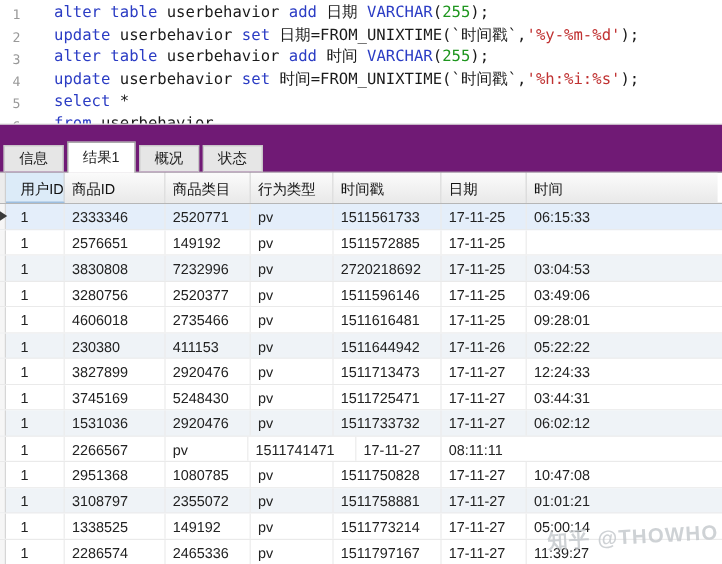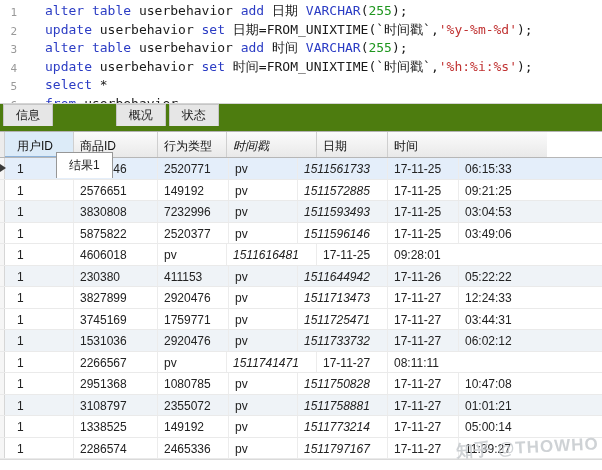--- a/index.html
+++ b/index.html
@@ -15,22 +15,22 @@
   .code-line { display:flex; }
   .line-num { flex:none; width:17px; text-align:right; color:#999;
               font-size:11px; padding-top:2px; }
   .code { margin-left:28px; color:#1a1a1a; }
   .tok.pl  { color:#1a1a1a; }
   .tok.kw  { color:var(--kw); }
   .tok.str { color:var(--str); }
   .tok.num { color:var(--num); }
 
   
-  .tabbar { height:28px; background:#4d7c0f; border-bottom:1px solid #b3b3b3;
-            display:flex; align-items:flex-start; padding-left:3px; }
+  .tabbar { height:40px; background:#701a75; border-bottom:1px solid #b3b3b3;
+            display:flex; align-items:flex-end; padding-left:3px; }
   .tab { height:22px; line-height:21px; padding:0 12px; font-size:12px;
          color:#222; background:#e6e6e6; border:1px solid #c6c6c6;
          border-bottom:none; margin-right:3px; }
   .tab.active { background:#fff; height:26px; line-height:25px;
                 border-color:#979797; margin-bottom:-1px; position:relative; z-index:2;margin-top:48px; }
 
   
   .grid { position:relative; }
   .hrow { display:flex; height:26px; border-bottom:1px solid #b6b6b6; }
   .ghead { flex:none; width:5px; background:#ececec; border-right:1px solid #cfcfcf; }
@@ -43,22 +43,22 @@
           border-bottom:1px solid #eaeaea; }
   .trow.striped  { background:var(--stripeRow); }
   .trow.selected { background:var(--selRow); }
   .gcell { flex:none; width:5px; background:#f6f6f6;
            border-right:1px solid #d6d6d6; position:relative; }
   .marker { position:absolute; left:0; top:6px; width:0; height:0;
             border-left:6px solid #3a3a3a;
             border-top:4px solid transparent; border-bottom:4px solid transparent; }
   .tcell { flex:none; font-size:12px; color:#222; padding:4px 0 0 6px;
            border-right:1px solid #ececec; overflow:hidden; white-space:nowrap; }
-  .c0 { width:69px;padding-left:12px; } .c1 { width:84px; } .c2 { width:71px; }
-  .c3 { width:69px; } .c4 { width:90px;font-style:italic; } .c5 { width:71px; }
+  .c0 { width:49px;padding-left:12px; } .c1 { width:84px; } .c2 { width:71px; }
+  .c3 { width:69px; } .c4 { width:90px; } .c5 { width:71px; }
   .c6 { width:159px; border-right:none; }
   .grid { border-bottom:1px solid #dadada; }
 
   
   .watermark { position:absolute; right:3px; bottom:11px; z-index:5;
                font-size:17px; font-weight:bold; letter-spacing:1px;
                color:var(--watermark); opacity:.8; transform:rotate(-3deg);
                pointer-events:none; }
 </style>
 </head>
@@ -71,20 +71,21 @@
     <div class="tab active">结果1</div>
     <div class="tab">概况</div>
     <div class="tab">状态</div>
   </div>
 
 <div class="grid">
   <div class="hrow">
       <div class="ghead"></div>
       <div class="hcell c0 hl">用户ID</div>
       <div class="hcell c1">商品ID</div>
+      <div class="hcell c2">商品类目</div>
       <div class="hcell c3">行为类型</div>
       <div class="hcell c4">时间戳</div>
       <div class="hcell c5">日期</div>
       <div class="hcell c6">时间</div>
     </div>
   <div>
       <div class="trow selected">
         <div class="gcell">
           <div class="marker"></div>
         </div>
@@ -97,46 +98,46 @@
         <div class="tcell c6">06:15:33</div>
       </div>
       <div class="trow">
         <div class="gcell"></div>
         <div class="tcell c0">1</div>
         <div class="tcell c1">2576651</div>
         <div class="tcell c2">149192</div>
         <div class="tcell c3">pv</div>
         <div class="tcell c4">1511572885</div>
         <div class="tcell c5">17-11-25</div>
-        <div class="tcell c6">09:21:25</div>
       </div>
       <div class="trow striped">
         <div class="gcell"></div>
         <div class="tcell c0">1</div>
         <div class="tcell c1">3830808</div>
         <div class="tcell c2">7232996</div>
         <div class="tcell c3">pv</div>
-        <div class="tcell c4">1511593493</div>
+        <div class="tcell c4">2720218692</div>
         <div class="tcell c5">17-11-25</div>
         <div class="tcell c6">03:04:53</div>
       </div>
       <div class="trow">
         <div class="gcell"></div>
         <div class="tcell c0">1</div>
-        <div class="tcell c1">5875822</div>
+        <div class="tcell c1">3280756</div>
         <div class="tcell c2">2520377</div>
         <div class="tcell c3">pv</div>
         <div class="tcell c4">1511596146</div>
         <div class="tcell c5">17-11-25</div>
         <div class="tcell c6">03:49:06</div>
       </div>
       <div class="trow">
         <div class="gcell"></div>
         <div class="tcell c0">1</div>
         <div class="tcell c1">4606018</div>
+        <div class="tcell c2">2735466</div>
         <div class="tcell c3">pv</div>
         <div class="tcell c4">1511616481</div>
         <div class="tcell c5">17-11-25</div>
         <div class="tcell c6">09:28:01</div>
       </div>
       <div class="trow striped">
         <div class="gcell"></div>
         <div class="tcell c0">1</div>
         <div class="tcell c1">230380</div>
         <div class="tcell c2">411153</div>
@@ -152,21 +153,21 @@
         <div class="tcell c2">2920476</div>
         <div class="tcell c3">pv</div>
         <div class="tcell c4">1511713473</div>
         <div class="tcell c5">17-11-27</div>
         <div class="tcell c6">12:24:33</div>
       </div>
       <div class="trow">
         <div class="gcell"></div>
         <div class="tcell c0">1</div>
         <div class="tcell c1">3745169</div>
-        <div class="tcell c2">1759771</div>
+        <div class="tcell c2">5248430</div>
         <div class="tcell c3">pv</div>
         <div class="tcell c4">1511725471</div>
         <div class="tcell c5">17-11-27</div>
         <div class="tcell c6">03:44:31</div>
       </div>
       <div class="trow striped">
         <div class="gcell"></div>
         <div class="tcell c0">1</div>
         <div class="tcell c1">1531036</div>
         <div class="tcell c2">2920476</div>

